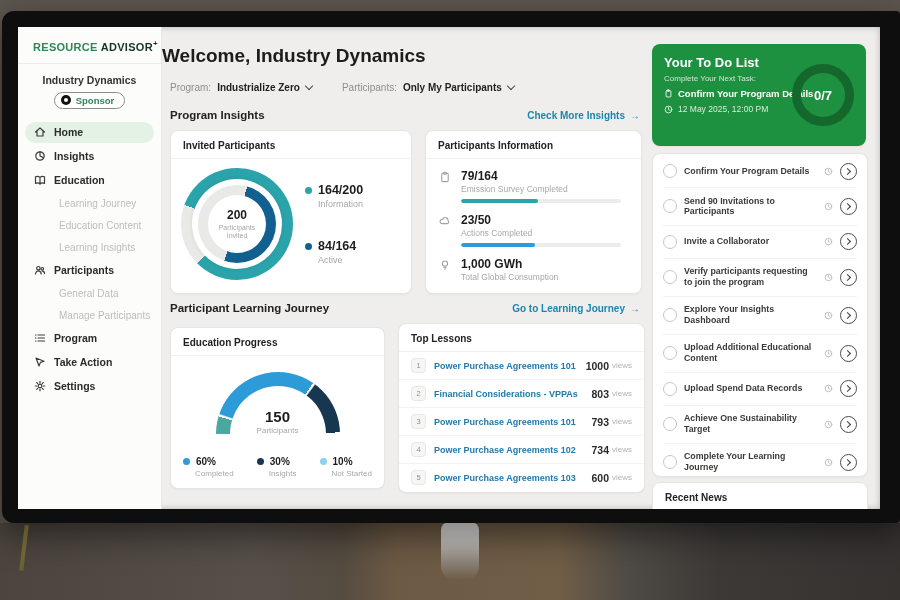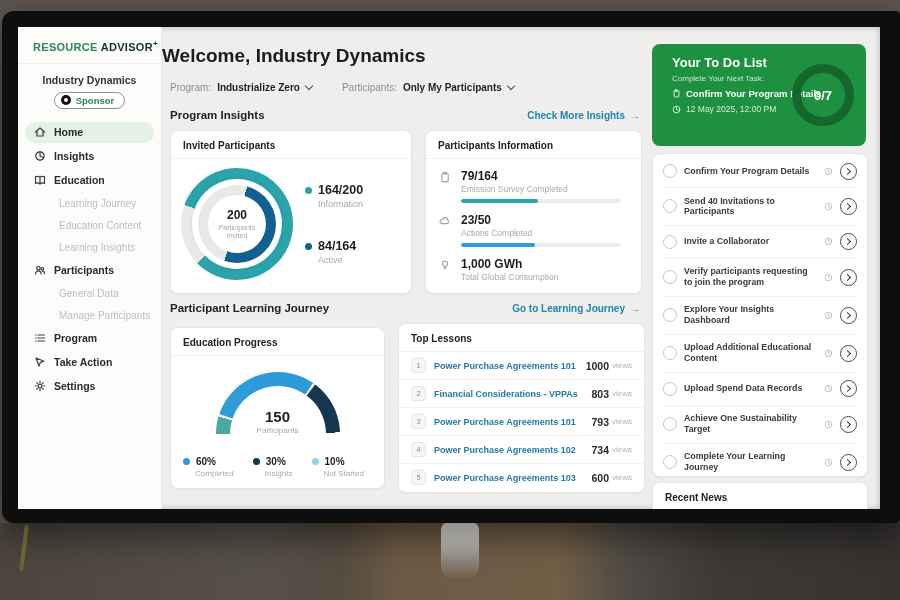--- a/index.html
+++ b/index.html
@@ -74,34 +74,34 @@
   .m-track{width:160px;height:4px;border-radius:2px;background:#ececea;margin-top:5px;overflow:hidden;}
   .m-fill{height:100%;border-radius:2px;}
   
   #card-education{left:152px;top:300px;width:213px;height:160px;}
   .gauge{position:relative;width:124px;height:64px;margin:16px auto 0;}
   .g-arc{position:absolute;left:0;top:0;width:124px;height:124px;border-radius:50%;}
   .g-cover{position:absolute;left:14px;top:14px;width:96px;height:96px;border-radius:50%;background:#fff;}
   .g-text{position:absolute;left:0;top:36px;width:124px;text-align:center;}
   .g-val{font-size:15px;font-weight:bold;color:#1d1d1b;}
   .g-lab{font-size:8px;color:#a8a8a6;margin-top:1px;}
-  .edu-legend{position:absolute;left:12px;right:20px;bottom:10px;display:flex;justify-content:space-between;}
+  .edu-legend{position:absolute;left:12px;right:12px;bottom:10px;display:flex;justify-content:space-between;}
   .edu-legend .lg-val{font-size:10px;}
   .edu-legend .lg-lab{font-size:8px;margin-left:12px;}
   
   #card-lessons{left:380px;top:296px;width:245px;height:168px;}
   .lesson{display:flex;align-items:center;padding:6px 12px;border-bottom:1px solid #f2f2f0;}
   .lesson:last-child{border-bottom:none;}
   .rank{width:13px;height:13px;border:1px solid #e6e6e4;background:#f6f6f4;border-radius:4px;font-size:7.5px;color:#8e8e8c;display:flex;align-items:center;justify-content:center;flex:none;}
   .l-title{flex:1;margin-left:8px;font-size:9px;font-weight:bold;color:#2579a9;cursor:pointer;white-space:nowrap;overflow:hidden;}
   .l-views{font-size:10.5px;font-weight:bold;color:#2a2a28;}
   .l-suffix{font-size:8px;color:#b3b3b1;margin-left:3px;}
   
   #card-todo{left:634px;top:17px;width:214px;height:102px;background:#1e9140;border:none;}
-  .td-pad{padding:11px 20px;position:relative;height:100%;box-sizing:border-box;}
+  .td-pad{padding:11px 12px;position:relative;height:100%;box-sizing:border-box;}
   .td-title{font-size:13px;font-weight:800;color:#fff;}
   .td-sub{font-size:8px;color:#cfe6d2;margin-top:4px;}
   .td-row{display:flex;align-items:center;gap:5px;margin-top:5px;}
   .td-row svg{width:9px;height:9px;stroke:#eaf5ec;fill:none;stroke-width:1.2;stroke-linecap:round;flex:none;}
   .td-task{font-size:9.5px;font-weight:bold;color:#fff;}
   .td-time{font-size:8.5px;color:#d8ecd9;}
   .td-ring{position:absolute;right:12px;top:20px;width:44px;height:44px;border:9px solid #15682c;border-radius:50%;display:flex;align-items:center;justify-content:center;}
   .td-ring span{font-size:13px;font-weight:800;color:#fff;}
   #card-tasks{left:634px;top:126px;width:214px;height:322px;}
   .tasks-pad{padding:1px 10px;}
@@ -426,21 +426,21 @@
                 <circle cx="6" cy="6" r="4.4"></circle>
                 <path d="M6 3.6 V6 L7.8 7"></path>
               </svg>
             </span>
             <span class="chev-btn">
               <i></i>
             </span>
           </div>
           <div class="task">
             <span class="cb"></span>
-            <span class="t-label">Send 40 Invitations to Participants</span>
+            <span class="t-label">Send 90 Invitations to Participants</span>
             <span class="t-clock">
               <svg viewBox="0 0 12 12">
                 <circle cx="6" cy="6" r="4.4"></circle>
                 <path d="M6 3.6 V6 L7.8 7"></path>
               </svg>
             </span>
             <span class="chev-btn">
               <i></i>
             </span>
           </div>

